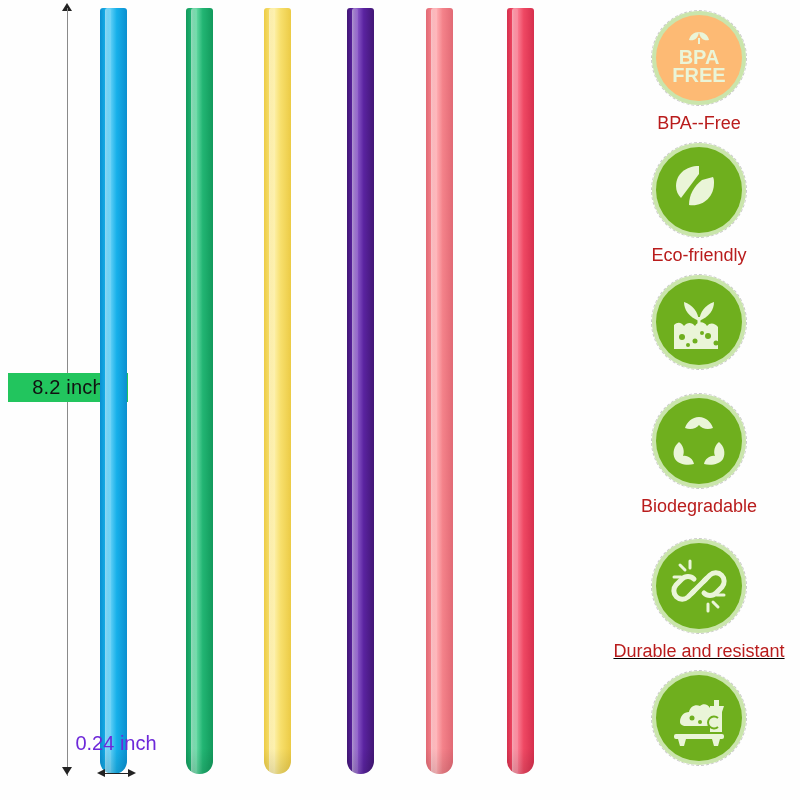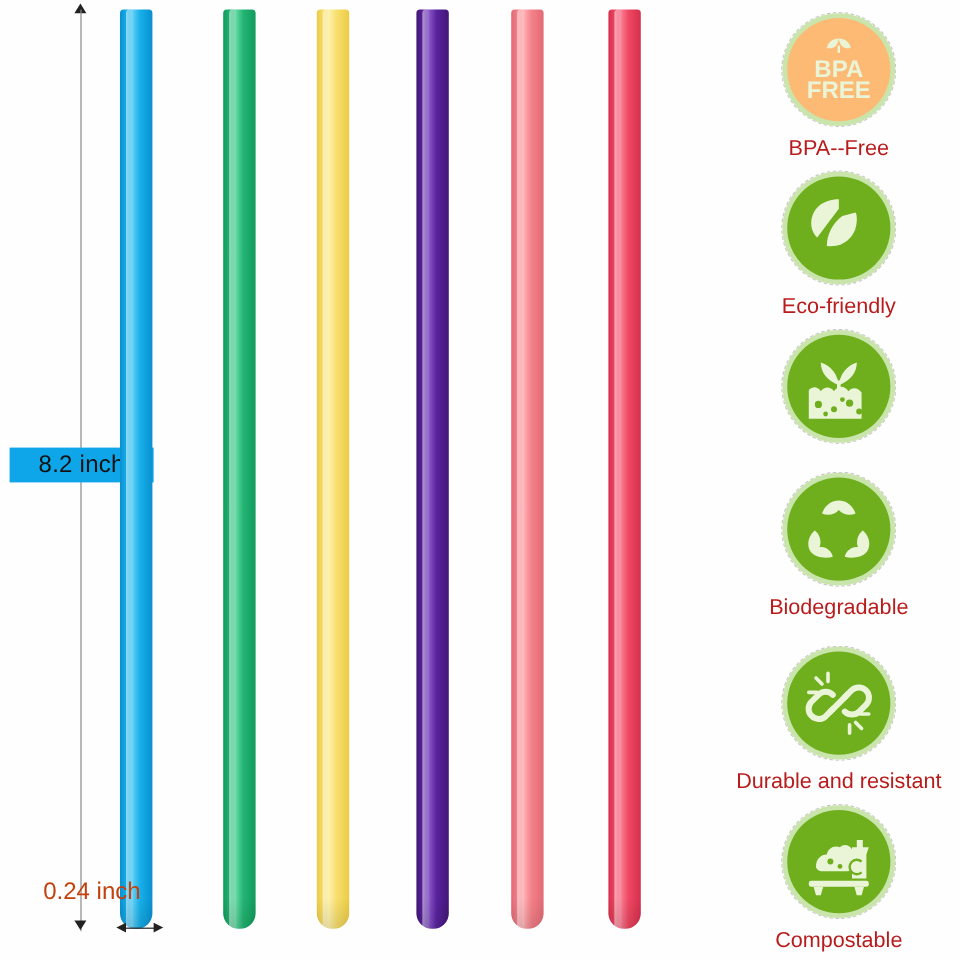--- a/index.html
+++ b/index.html
@@ -33,21 +33,21 @@
   .dim-arrow-down { top: 767px; border-top: 8px solid #222; }
 
   .dim-v-label {
     position: absolute;
     left: 8px; top: 373px;
     width: 120px;
     text-align: center;
     font-size: 20px;
     color: #111;
     letter-spacing: .2px;
-    background: #0ea5e9;
+    background: #22c55e;
     padding: 3px 0;
   }
 
   .dim-hline {
     position: absolute;
     left: 101px; top: 773px;
     width: 31px; height: 1px;
     background: #222;
   }
   .dim-arrow-left, .dim-arrow-right {
@@ -57,23 +57,23 @@
     border-top: 4px solid transparent;
     border-bottom: 4px solid transparent;
   }
   .dim-arrow-left  { left: 97px;  border-right: 8px solid #222; }
   .dim-arrow-right { left: 128px; border-left: 8px solid #222; }
 
   .dim-h-label {
     position: absolute;
     left: 36px; top: 732px;
     width: 160px;
-    text-align: left;
+    text-align: center;
     font-size: 20px;
-    color: #c2410c;
+    color: #6d28d9;
   }
 
   
   .straw {
     position: absolute;
     top: 8px;
     width: 27px;
     height: 766px;
     border-radius: 3px 3px 13px 13px;
   }
@@ -219,21 +219,21 @@
           </div></div></div>
       <div class="badge" style="top: 393px;"><div class="badge-ring"><div class="badge-disc" style="background:#6faf1e;">
     <svg width="64" height="60" viewBox="0 0 64 60">
       <g fill="#eaf5d8">
         <path d="M32 6c7 0 12 5 14 11-5 2-11 1-14-3-3 4-9 5-14 3C20 11 25 6 32 6z"></path>
         <path d="M8 48c-3-6-1-13 4-17 4 3 6 9 4 14 5-1 10 3 11 8-7 2-16 0-19-5z"></path>
         <path d="M56 48c-3 5-12 7-19 5 1-5 6-9 11-8-2-5 0-11 4-14 5 4 7 11 4 17z"></path>
       </g>
     </svg>
           </div></div><div class="badge-label">Biodegradable</div></div>
-      <div class="badge" style="top: 538px;"><div class="badge-ring"><div class="badge-disc" style="background:#6faf1e;">
+      <div class="badge" style="top: 538px; text-decoration: underline;"><div class="badge-ring"><div class="badge-disc" style="background:#6faf1e;">
     <svg width="62" height="62" viewBox="0 0 62 62">
       <g stroke="#eaf5d8" stroke-width="5" fill="none" stroke-linecap="round">
         <path d="M26 36l-6 6a8.5 8.5 0 0 1-12-12l6-6a8.5 8.5 0 0 1 12 0"></path>
         <path d="M36 26l6-6a8.5 8.5 0 0 1 12 12l-6 6a8.5 8.5 0 0 1-12 0"></path>
         <path d="M24 38L38 24" stroke-width="5"></path>
         <path d="M12 10l5 5M6 22h7M22 6v7" stroke-width="3"></path>
         <path d="M50 52l-5-5M56 40h-7M40 56v-7" stroke-width="3"></path>
       </g>
     </svg>
           </div></div><div class="badge-label">Durable and resistant</div></div>
@@ -246,16 +246,16 @@
         <rect x="8" y="46" width="50" height="5" rx="2"></rect>
         <path d="M12 51h8l-2 7h-4z"></path>
         <path d="M46 51h8l-2 7h-4z"></path>
       </g>
       <g fill="#6faf1e">
         <path d="M52 30a6 6 0 1 0 0 9" stroke="#6faf1e" stroke-width="2" fill="none"></path>
         <circle cx="26" cy="30" r="2.5"></circle>
                 <circle cx="34" cy="34" r="2"></circle>
       </g>
     </svg>
-          </div></div><div class="badge-label">Compostable</div></div>
+          </div></div></div>
     </div>
 
 </div>
 
 </body></html>

